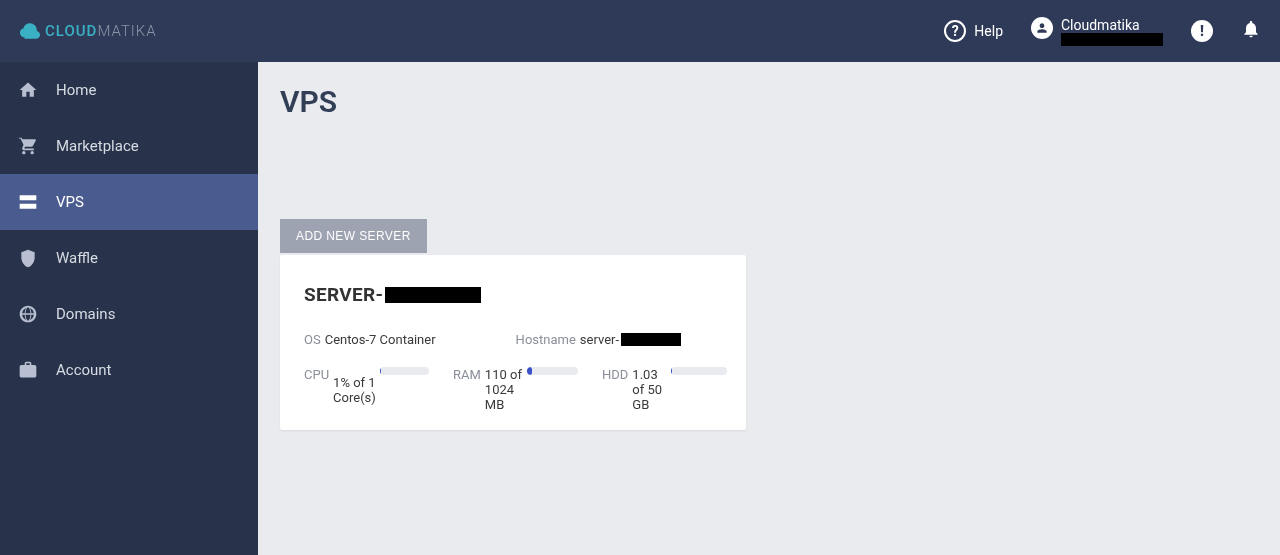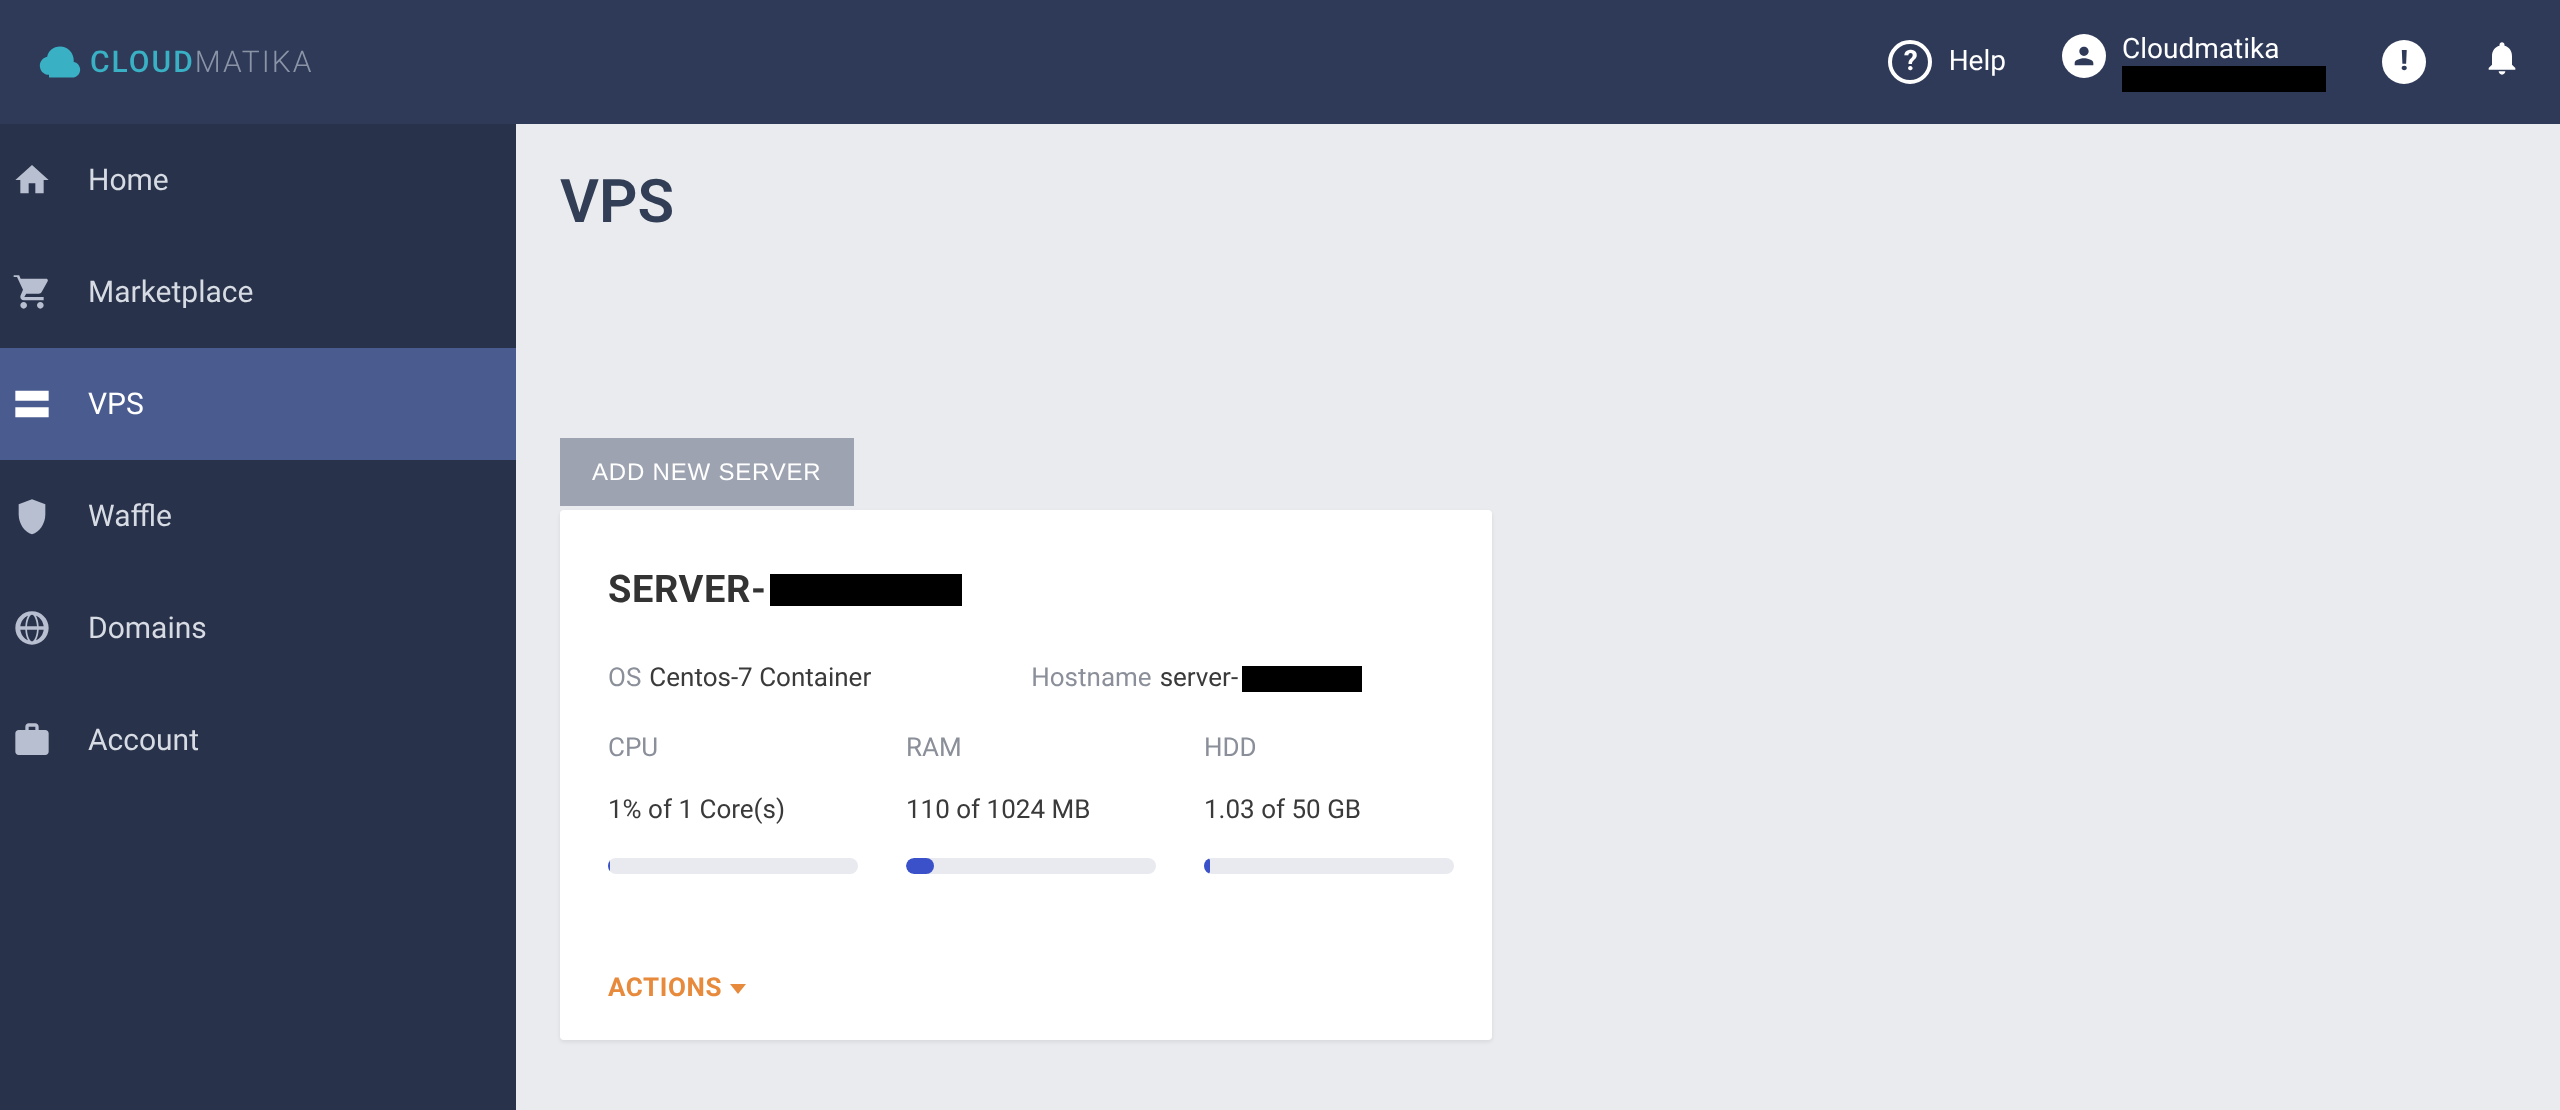--- a/index.html
+++ b/index.html
@@ -91,21 +91,21 @@
     .sidebar {
       width: 258px;
       background: #28324a;
       display: flex;
       flex-direction: column;
     }
     .side-item {
       display: flex;
       align-items: center;
       gap: 18px;
-      padding: 0 6px;
+      padding: 0 18px;
       height: 56px;
       color: #d7dbe3;
       font-size: 15px;
       cursor: pointer;
     }
     .side-item.active {
       background: #4a5b8f;
       color: #fff;
     }
     .side-icon {
@@ -169,21 +169,21 @@
       gap: 80px;
       margin-bottom: 20px;
     }
     .meta-col { display: flex; flex-direction: row; gap: 4px; }
     .meta-label { font-size: 13px; color: #8a8f99; }
     .meta-val { font-size: 13px; color: #3a3a3a; display: flex; align-items: center; gap: 2px; }
     .stats-row {
       display: flex;
       gap: 24px;
     }
-    .stat-col { width: 125px; display: flex; flex-direction: column; gap: 16px; }
+    .stat-col { width: 125px; display: flex; flex-direction: row; gap: 4px; }
     .progress {
       width: 125px;
       height: 8px;
       background: #e8eaef;
       border-radius: 4px;
       position: relative;
       overflow: hidden;
     }
     .progress-fill {
       position: absolute;
@@ -350,21 +350,15 @@
         </div>
         <div class="stat-col">
           <span class="meta-label">HDD</span>
           <span class="meta-val">1.03 of 50 GB</span>
           <div class="progress">
             <div class="progress-fill" style="width:2%"></div>
           </div>
         </div>
       </div>
 
-      <div class="actions-row">
-        <span class="actions-btn">
-          <span>ACTIONS</span>
-          <span class="caret-down"></span>
-        </span>
-      </div>
     </div>
   </div>
 </div>
 
 </body></html>

